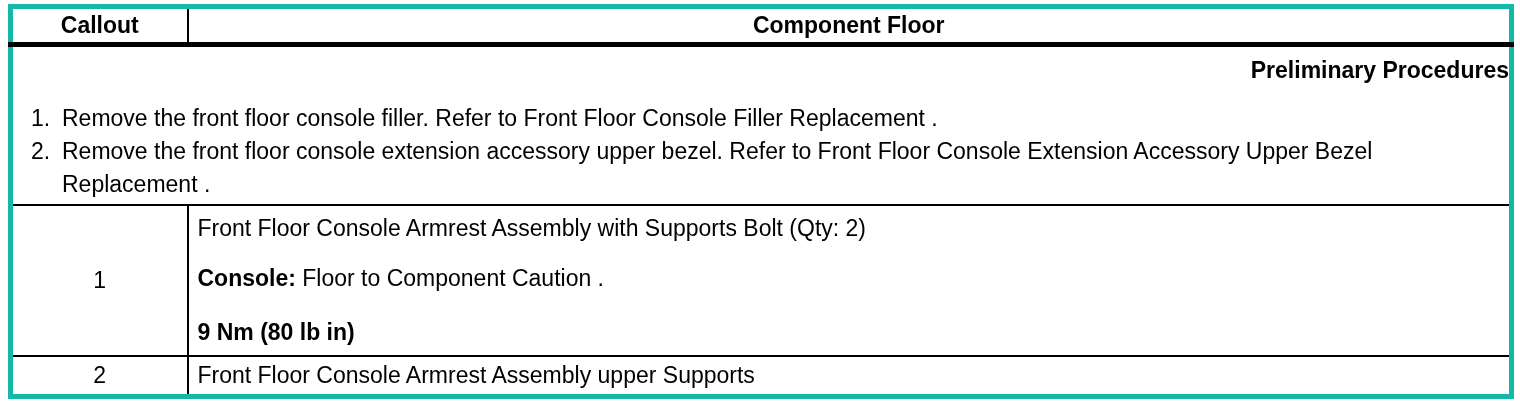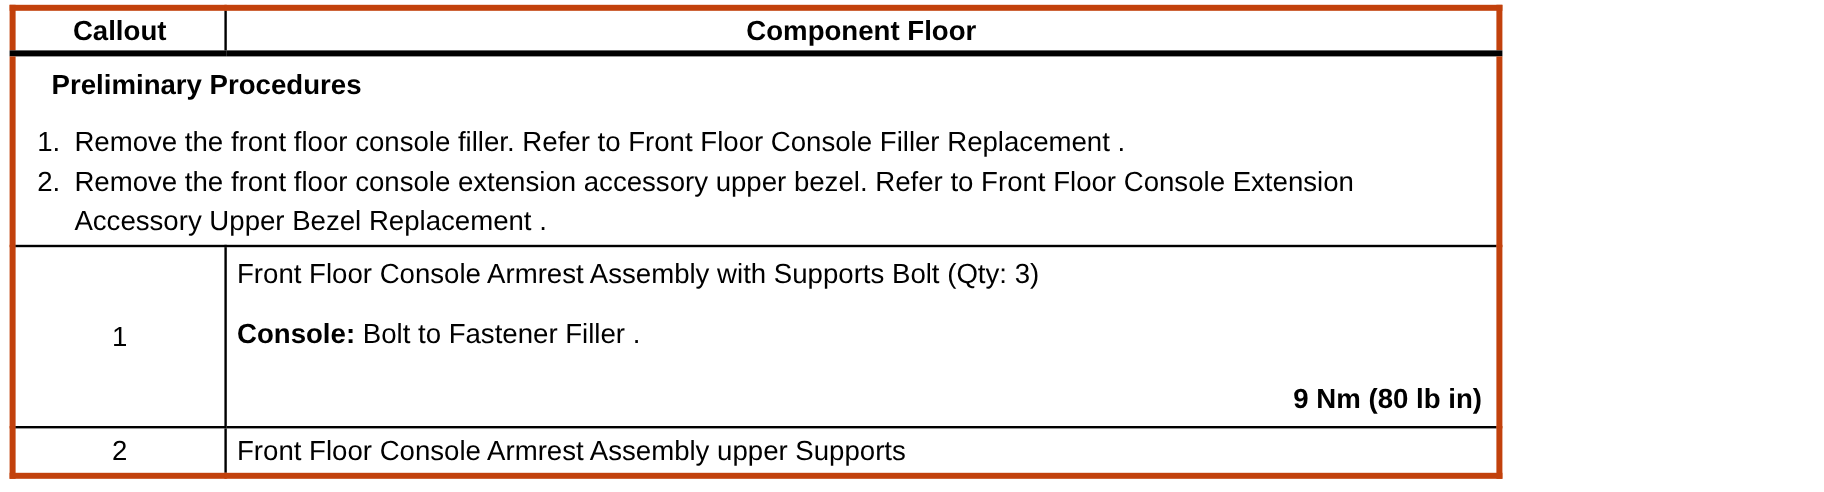--- a/index.html
+++ b/index.html
@@ -9,50 +9,50 @@
     background: #ffffff;
     font-family: "Liberation Sans", "DejaVu Sans", sans-serif;
     font-size: 23px;
     line-height: 33px;
     color: #000000;
     overflow: hidden;
   }
   table.component-table {
     border-collapse: collapse;
     table-layout: fixed;
-    width: 1244px;
+    width: 1506px;
     margin: 4px 0 0 8px;
-    border: 5px solid #c2410c;
+    border: 5px solid #14b8a6;
   }
   col.col-callout { width: 177px; }
   th {
     font-weight: bold;
     text-align: center;
     vertical-align: middle;
     height: 38px;
     padding: 0;
     border-bottom: 5px solid #000;
   }
   .v-divider { border-left: 2px solid #000; }
   td { padding: 0; vertical-align: top; }
   tr.row-bordered > td { border-bottom: 2px solid #000; }
 
   
   td.prelim-cell { padding: 7px 0 3px 0; }
-  .prelim-title { font-weight: bold; margin: 0 0 0 30px; }
+  .prelim-title { font-weight: bold; margin: 0 0 0 30px; text-align: right; }
   .steps { margin-top: 15px; }
   .step { display: flex; margin-left: 18px; }
   .step-num { flex: none; width: 31px; }
   .step-body { flex: 1 1 auto; padding-right: 34px; }
 
   
   td.name-cell { padding: 6px 12px 6px 9px; }
   td.name-cell p { margin: 0; }
   p.gap-sm { margin-top: 17px !important; }
-  p.gap-md { margin-top: 21px !important; text-align: right; }
+  p.gap-md { margin-top: 21px !important; }
   .b { font-weight: bold; }
 
   
   td.callout-cell {
     text-align: center;
     vertical-align: middle;
     padding: 0;
   }
   td.row2-pad { padding-top: 2px; padding-bottom: 2px; }
   .ref-link { color: inherit; text-decoration: none; cursor: pointer; }
@@ -83,22 +83,22 @@
           <div class="step">
             <span class="step-num">2.</span>
             <div class="step-body"><span>Remove the front floor console extension accessory upper bezel. Refer to </span><span class="ref-link">Front Floor Console Extension Accessory Upper Bezel Replacement</span><span> .</span></div>
           </div>
         </div>
       </td>
     </tr>
     <tr class="row-bordered">
       <td class="callout-cell">1</td>
       <td class="name-cell v-divider">
-        <p>Front Floor Console Armrest Assembly with Supports Bolt (Qty: 3)</p>
-        <p class="gap-sm"><span class="b">Console:</span><span> Bolt to </span><span class="ref-link">Fastener Filler</span><span> .</span></p>
+        <p>Front Floor Console Armrest Assembly with Supports Bolt (Qty: 2)</p>
+        <p class="gap-sm"><span class="b">Console:</span><span> Floor to </span><span class="ref-link">Component Caution</span><span> .</span></p>
         <p class="gap-md b">9 Nm (80 lb in)</p>
       </td>
     </tr>
     <tr>
       <td class="callout-cell row2-pad">2</td>
       <td class="name-cell v-divider row2-pad">
         <p>Front Floor Console Armrest Assembly upper Supports</p>
       </td>
     </tr>
   </tbody>

